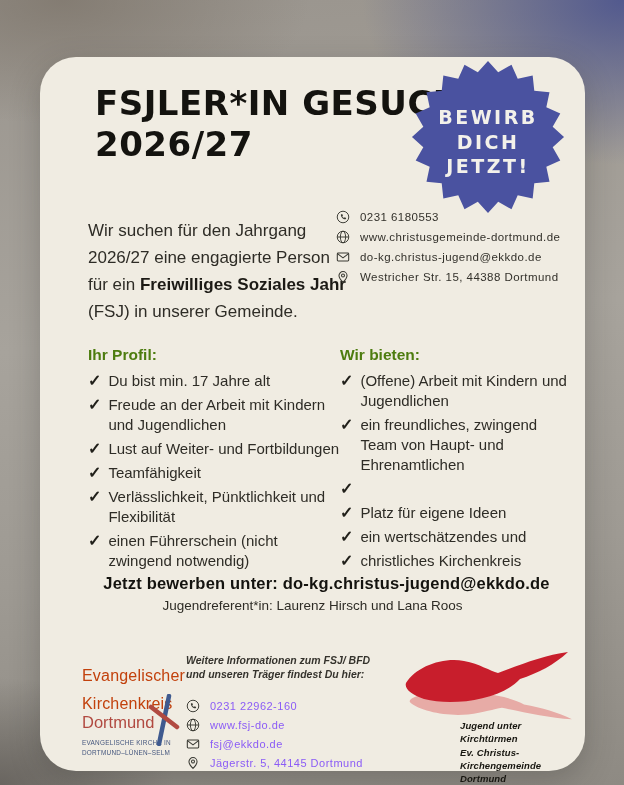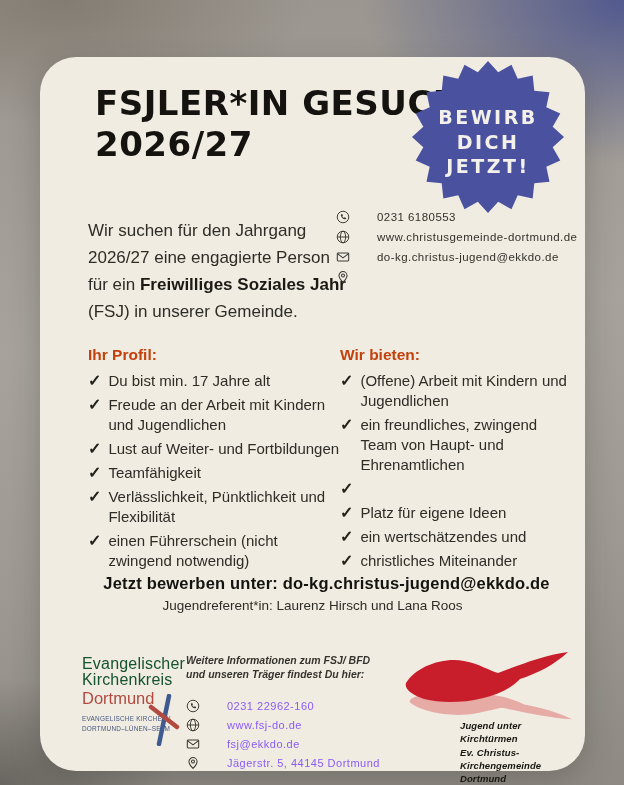--- a/index.html
+++ b/index.html
@@ -47,43 +47,43 @@
 
   
   .intro {
     position:absolute; left:48px; top:160px; width:260px;
     font-size:17px; line-height:27px; color:#2e2c26;
   }
   .intro b { color:#1c1a15; }
 
   
   .contact-main { position:absolute; left:296px; top:153px; width:240px; }
-  .contact-row { display:flex; align-items:center; gap:27px; margin-bottom:6px; }
+  .contact-row { display:flex; align-items:center; gap:10px; margin-bottom:6px; }
   .contact-row svg { width:14px; height:14px; flex:0 0 auto; }
   .contact-main .contact-row span {
     font-size:11.5px; letter-spacing:.45px; color:#33312b; white-space:nowrap;
   }
 
   
   .col { position:absolute; top:289px; }
   .col-left  { left:48px;  width:252px; }
   .col-right { left:300px; width:232px; }
-  .col-heading { font-size:15.5px; font-weight:700; color:#c2410c; margin-bottom:7px; }
+  .col-heading { font-size:15.5px; font-weight:700; color:#4d7c0f; margin-bottom:7px; }
   .check-item { display:flex; gap:7px; margin-bottom:4px; }
   .check-mark { font-weight:700; font-size:16px; line-height:20px; color:#21201a; flex:0 0 13px; }
   .check-text { font-size:15px; line-height:20px; color:#2e2c26; }
 
   
   .apply { position:absolute; left:0; top:517px; width:100%; text-align:center; }
   .apply-headline { font-size:16.5px; font-weight:800; color:#14130f; letter-spacing:.2px;padding-left:28px; }
   .apply-subline  { font-size:13.5px; color:#2e2c26; margin-top:5px; }
 
   
   .footer-logo { position:absolute; left:42px; top:599px; width:120px; }
-  .kk-line { font-size:16px; line-height:1.02; color:#14532d; letter-spacing:.2px; }
+  .kk-line { font-size:16px; line-height:1.02; color:#c2410c; letter-spacing:.2px;margin-top:12px; }
   .kk-city { font-size:16.5px; line-height:1.2; color:#b14a41; }
   .kk-tagline { margin-top:6px; font-size:6.4px; letter-spacing:.25px; color:#44567e; line-height:1.5; }
   .kk-cross { position:absolute; left:66px; top:38px; width:32px; height:52px; }
 
   .footer-info { position:absolute; left:146px; top:596px; width:220px; }
   .info-note { font-size:10.5px; font-style:italic; font-weight:600; color:#35332d; line-height:1.35; margin-bottom:18px; }
   .footer-info .contact-row { margin-bottom:5px; }
   .footer-info .contact-row span { font-size:11px; letter-spacing:.5px; color:#8b5cf6; white-space:nowrap; }
 
   .fish-block { position:absolute; left:362px; top:592px; width:172px; }
@@ -144,20 +144,21 @@
             <rect x="1.5" y="3.5" width="13" height="9" rx="1"></rect>
             <path d="M2 4.5l6 4.5 6-4.5"></path>
           </svg>
         <span>do-kg.christus-jugend@ekkdo.de</span>
       </div>
       <div class="contact-row">
         <svg viewBox="0 0 16 16" fill="none" stroke="#3a3a33" stroke-width="1.2">
             <path d="M8 1.8a4.6 4.6 0 0 1 4.6 4.6C12.6 9.6 8 14.2 8 14.2S3.4 9.6 3.4 6.4A4.6 4.6 0 0 1 8 1.8z"></path>
             <circle cx="8" cy="6.3" r="1.7"></circle>
           </svg>
+        <span>Westricher Str. 15, 44388 Dortmund</span>
       </div>
     </div>
 
     <div class="col col-left">
       <div class="col-heading">Ihr Profil:</div>
       <div class="check-item">
           <span class="check-mark">✓</span>
           <span class="check-text">Du bist min. 17 Jahre alt</span>
         </div>
       <div class="check-item">
@@ -198,21 +199,21 @@
       <div class="check-item">
           <span class="check-mark">✓</span>
           <span class="check-text">Platz für eigene Ideen</span>
         </div>
       <div class="check-item">
           <span class="check-mark">✓</span>
           <span class="check-text">ein wertschätzendes und</span>
         </div>
       <div class="check-item">
           <span class="check-mark">✓</span>
-          <span class="check-text">christliches Miteinander</span>
+          <span class="check-text">christliches Kirchenkreis</span>
         </div>
     </div>
 
     <div class="apply">
       <div class="apply-headline">Jetzt bewerben unter: do-kg.christus-jugend@ekkdo.de</div>
       <div class="apply-subline">Jugendreferent*in: Laurenz Hirsch und Lana Roos</div>
     </div>
 
     <div class="footer-logo">
       <div class="kk-line">Evangelischer</div>

